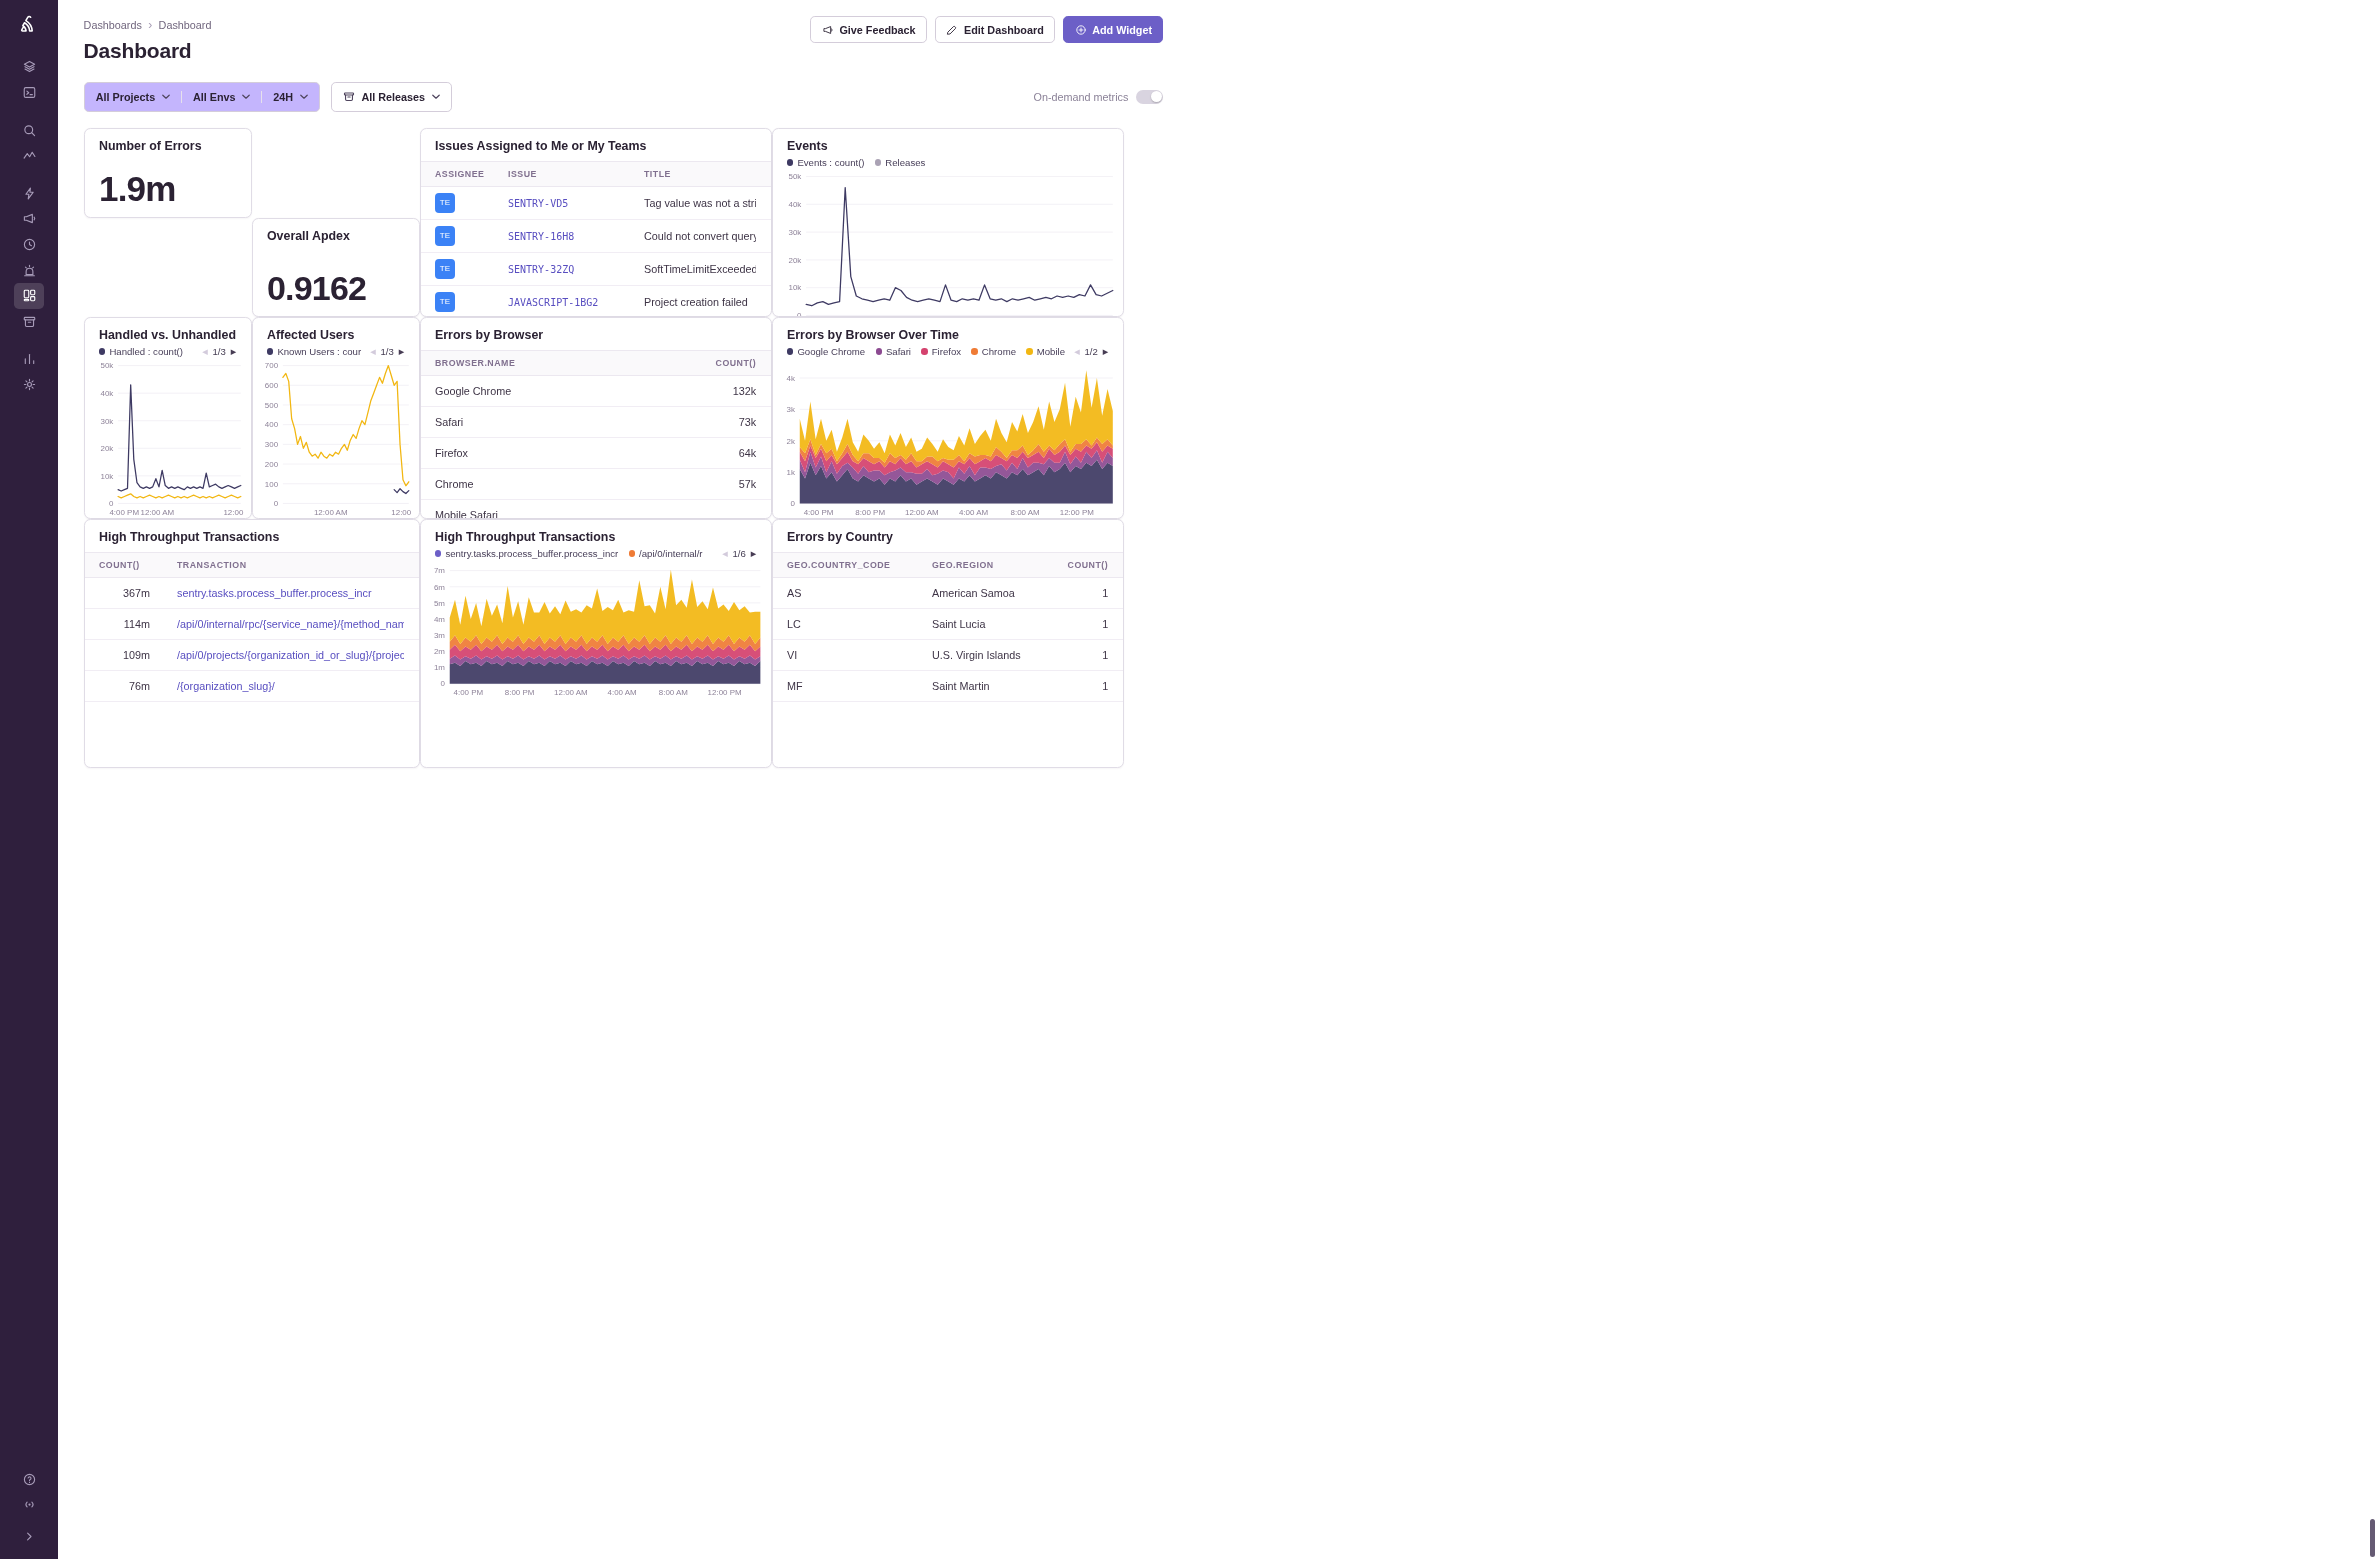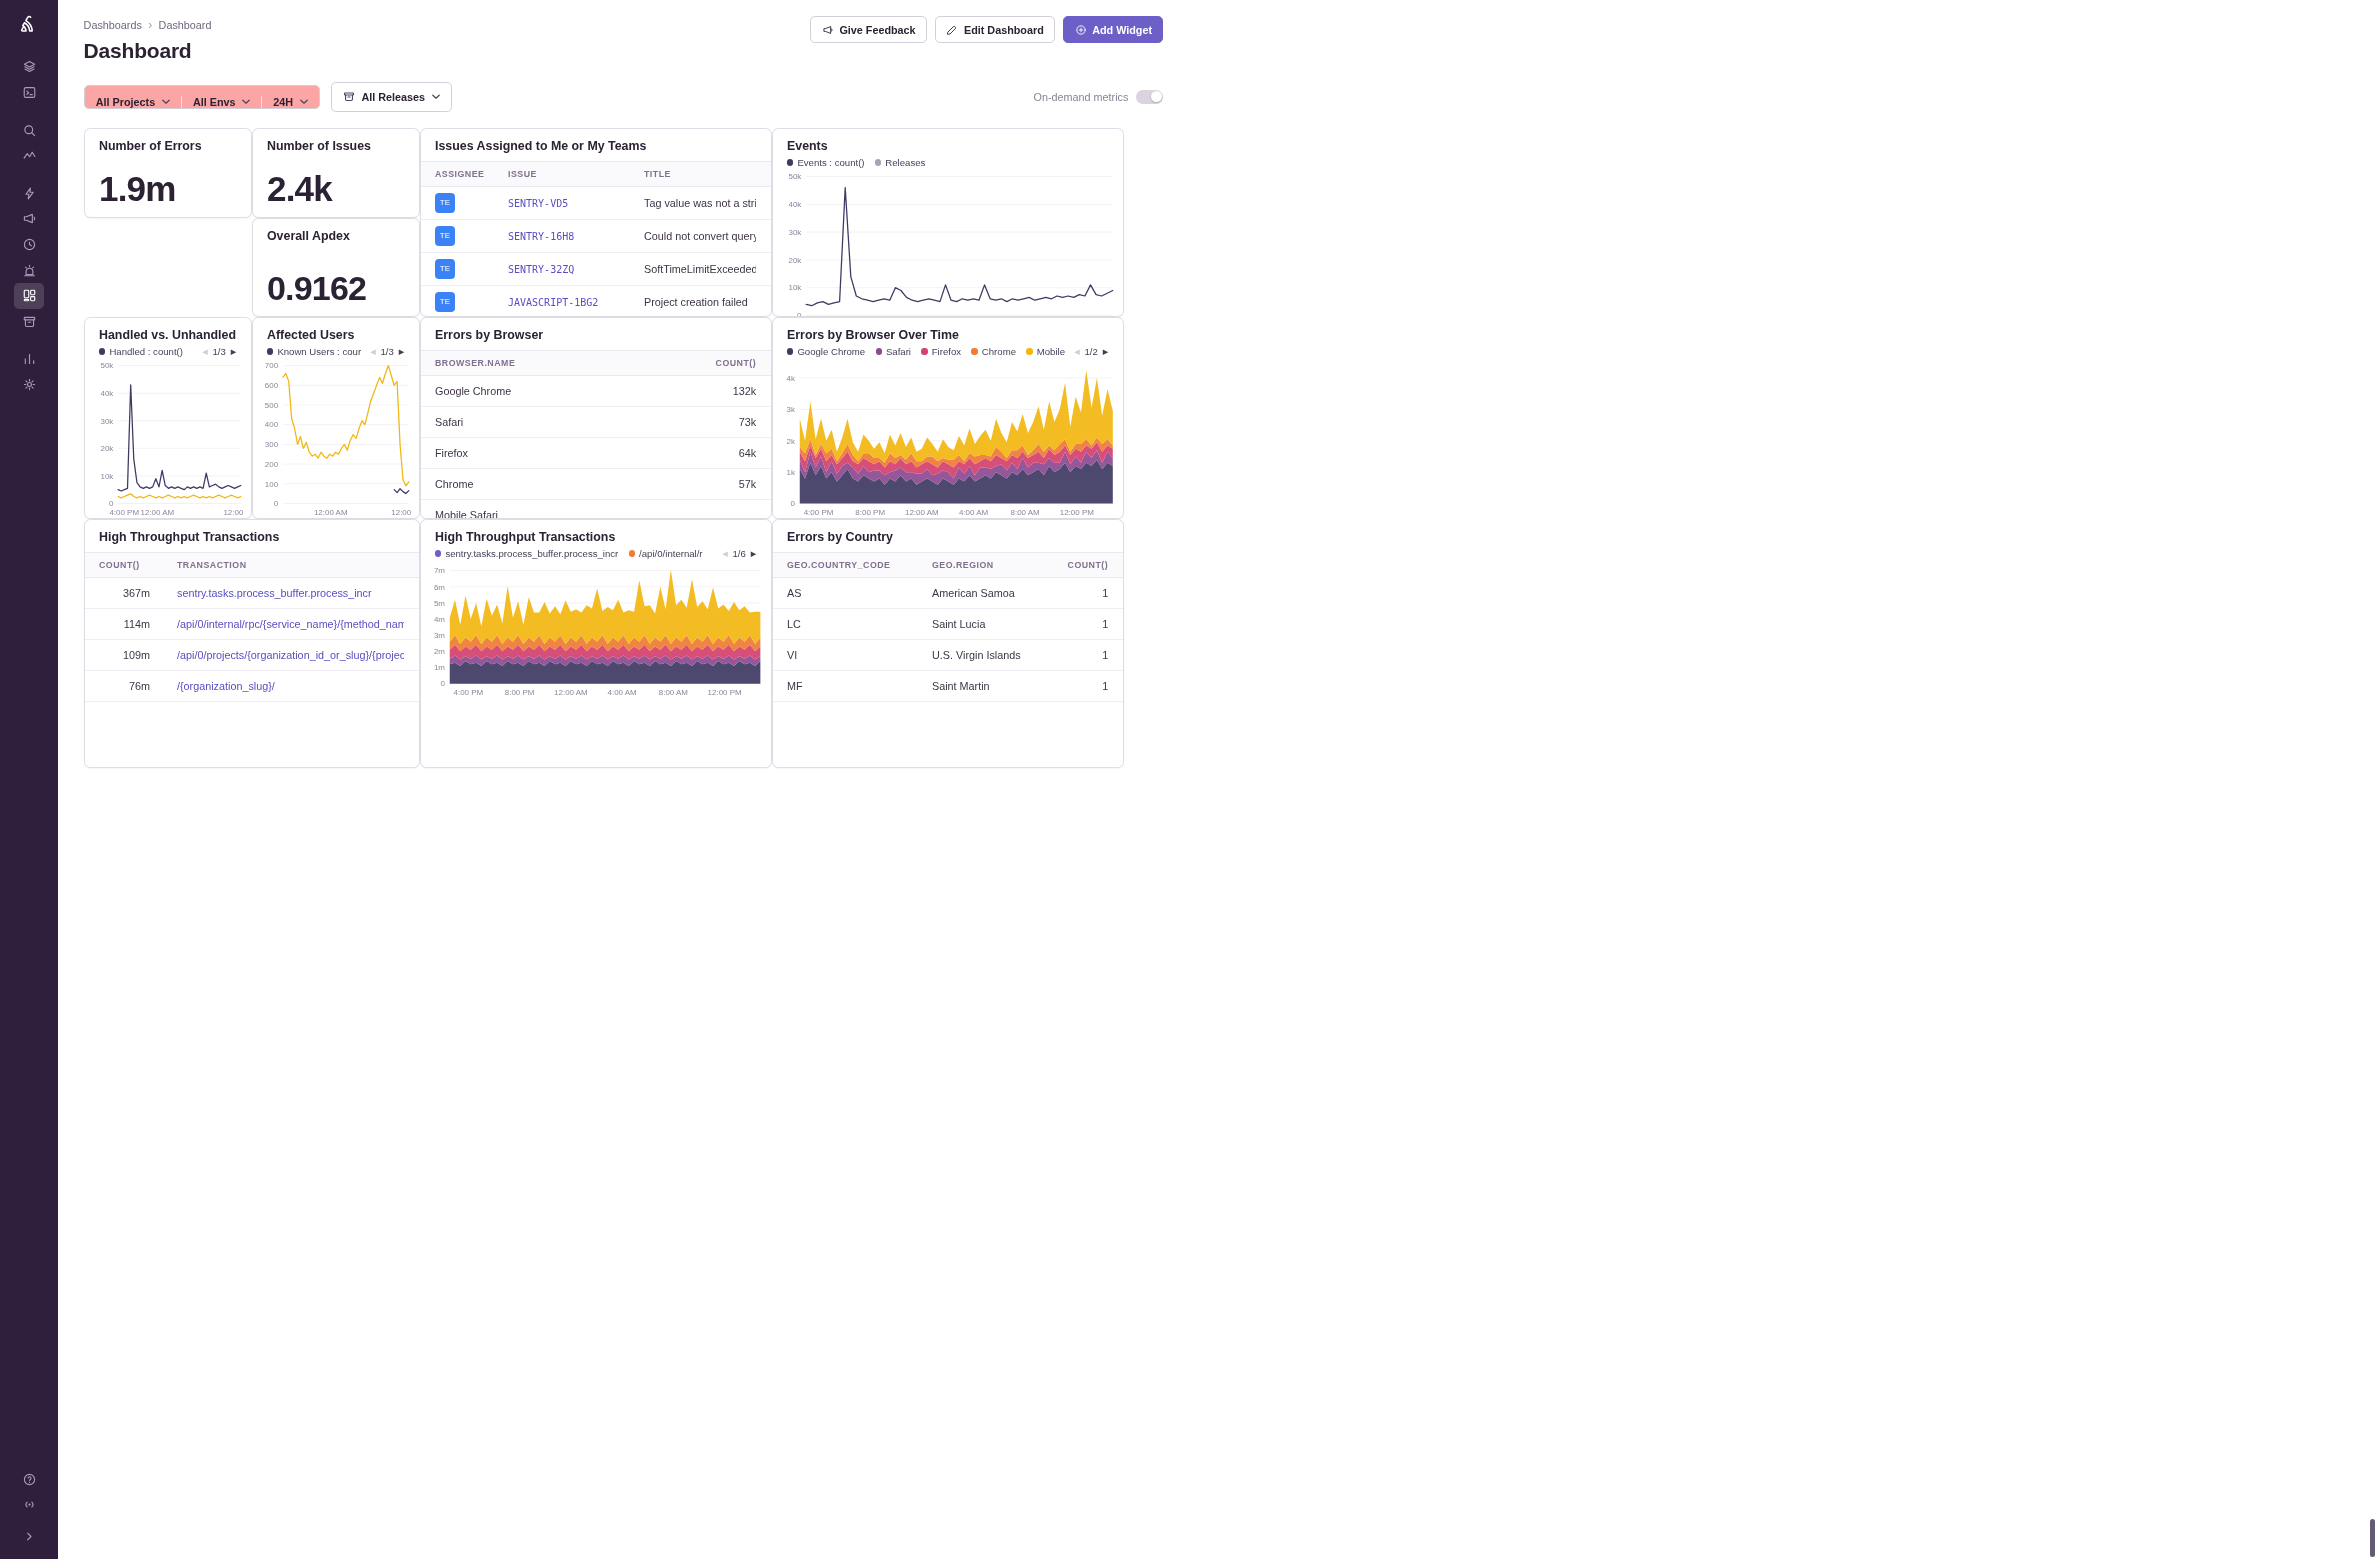--- a/index.html
+++ b/index.html
@@ -32,21 +32,21 @@
   .breadcrumb .sep{color:#a79db5;font-size:12px}
   .page-title{font-size:21px;font-weight:700;margin-top:7.2px;letter-spacing:-0.2px}
   .actions{position:absolute;right:0;top:16px;display:flex;gap:8px}
   .btn{height:27px;display:inline-flex;align-items:center;gap:5.6px;padding:0 10.4px;border:0.8px solid #d4cdda;
     border-radius:4.8px;background:#fff;font-size:10.8px;font-weight:700;color:var(--heading);cursor:pointer;white-space:nowrap}
   .btn svg{width:12px;height:12px}
   .btn.primary{background:var(--accent);border-color:var(--accent);color:#fff}
 
   
   .filters{display:flex;align-items:center;margin-top:19px}
-  .filter-group{display:flex;border:0.8px solid #d4cdda;border-radius:4.8px;background:#fca5a5;height:24px;align-items:flex-end}
+  .filter-group{display:flex;border:0.8px solid #d4cdda;border-radius:4.8px;background:#c4b5fd;height:30px;align-items:center}
   .filter-item{display:flex;align-items:center;gap:6.4px;padding:0 11.2px;font-size:10.8px;font-weight:700;cursor:pointer}
   .filter-item + .filter-item{border-left:0.8px solid #e6e1eb}
   .releases-btn{margin-left:11.2px;height:30px;display:flex;align-items:center;gap:6.4px;padding:0 11.2px;
     border:0.8px solid #d4cdda;border-radius:4.8px;background:#fff;font-size:10.8px;font-weight:700;cursor:pointer}
   .chev{width:8px;height:5.6px;color:#4f455e}
   .releases-btn svg.ric{width:12px;height:12px;color:#4f455e}
   .ondemand{margin-left:auto;display:flex;align-items:center;gap:8px;font-size:10.8px;color:#8b8298}
   .toggle{width:27px;height:14.4px;border-radius:7.2px;background:#d9d4e0;position:relative;cursor:pointer}
   .toggle .knob{position:absolute;right:1.6px;top:1.6px;width:11.2px;height:11.2px;border-radius:50%;background:#fff;
     box-shadow:0 0.8px 1.6px rgba(0,0,0,.25)}
@@ -301,26 +301,20 @@
 
   <div class="widgets">
 
     <section class="card c-errors">
       <div class="w-head">
           <h2 class="w-title">Number of Errors</h2>
         </div>
       <div class="big-number">1.9m</div>
     </section>
 
-    <section class="card c-issuescount">
-      <div class="w-head">
-          <h2 class="w-title">Number of Issues</h2>
-        </div>
-      <div class="big-number">2.4k</div>
-    </section>
 
     <section class="card c-assigned">
       <div class="w-head">
           <h2 class="w-title">Issues Assigned to Me or My Teams</h2>
         </div>
       <div class="tbl-head">
         <span class="col-assignee">ASSIGNEE</span>
         <span class="col-issue">ISSUE</span>
         <span class="col-titlec">TITLE</span>
       </div>

